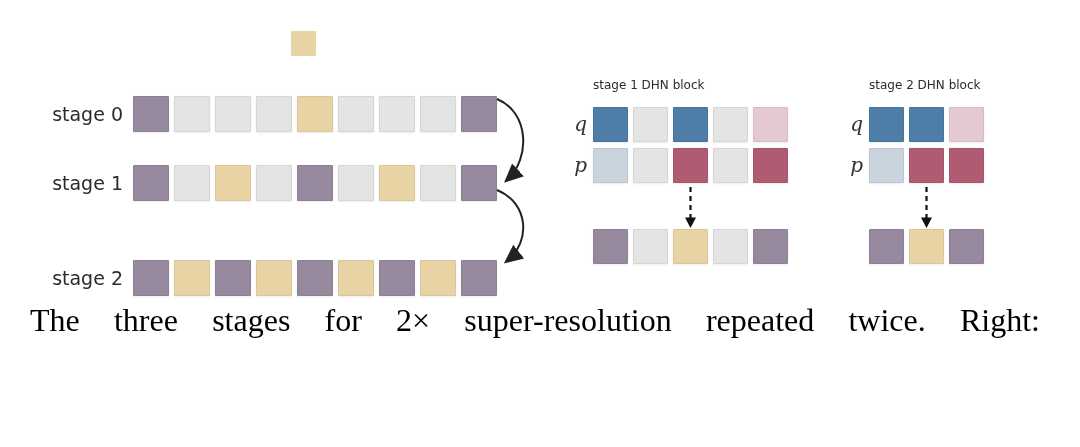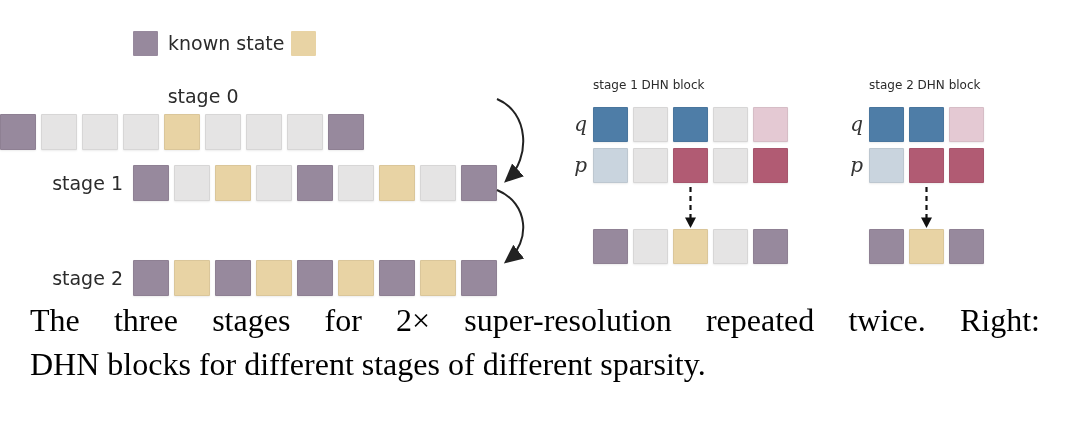--- a/index.html
+++ b/index.html
@@ -34,30 +34,26 @@
   .cap-just{text-align:justify;text-align-last:justify;}
   .cap-line i{font-style:italic;}
   .cap-line b{font-weight:bold;}
 </style>
 </head>
 <body>
 
 <div id="page">
   <div id="figure">
 
-    <div class="legend-group" style="left:133px;">
-      <div class="swatch" style="background: rgb(151, 137, 157);"></div>
-      <div class="legend-label">known state</div>
-    </div>
     <div class="legend-group" style="left:291px;">
       <div class="swatch" style="background: rgb(232, 211, 164);"></div>
     </div>
 
     <div>
-        <div class="stage-row" style="top: 78px; flex-direction: column;">
+        <div class="stage-row" style="top: 96px;">
           <div class="stage-label">stage 0</div>
           <div class="cells g5">
             <div class="cell c36" style="background: rgb(151, 137, 157);"></div>
             <div class="cell c36" style="background: rgb(229, 228, 228);"></div>
             <div class="cell c36" style="background: rgb(229, 228, 228);"></div>
             <div class="cell c36" style="background: rgb(229, 228, 228);"></div>
             <div class="cell c36" style="background: rgb(232, 211, 164);"></div>
             <div class="cell c36" style="background: rgb(229, 228, 228);"></div>
             <div class="cell c36" style="background: rgb(229, 228, 228);"></div>
             <div class="cell c36" style="background: rgb(229, 228, 228);"></div>
@@ -169,15 +165,14 @@
       </g>
       <g>
         <path d="M 926.5 187 L 926.5 218" fill="none" stroke="#111" stroke-width="2.2" stroke-dasharray="5 4"></path>
         <polygon points="921,217.5 932,217.5 926.5,228" fill="#111"></polygon>
       </g>
     </svg>
   </div>
 
   <div id="caption">
     <div class="cap-line cap-just">The three stages for 2× super-resolution repeated twice.  Right:</div>
-    <div class="cap-line">DHN blocks for different stages of different sparsity.</div>
   </div>
 </div>
 
 </body></html>

